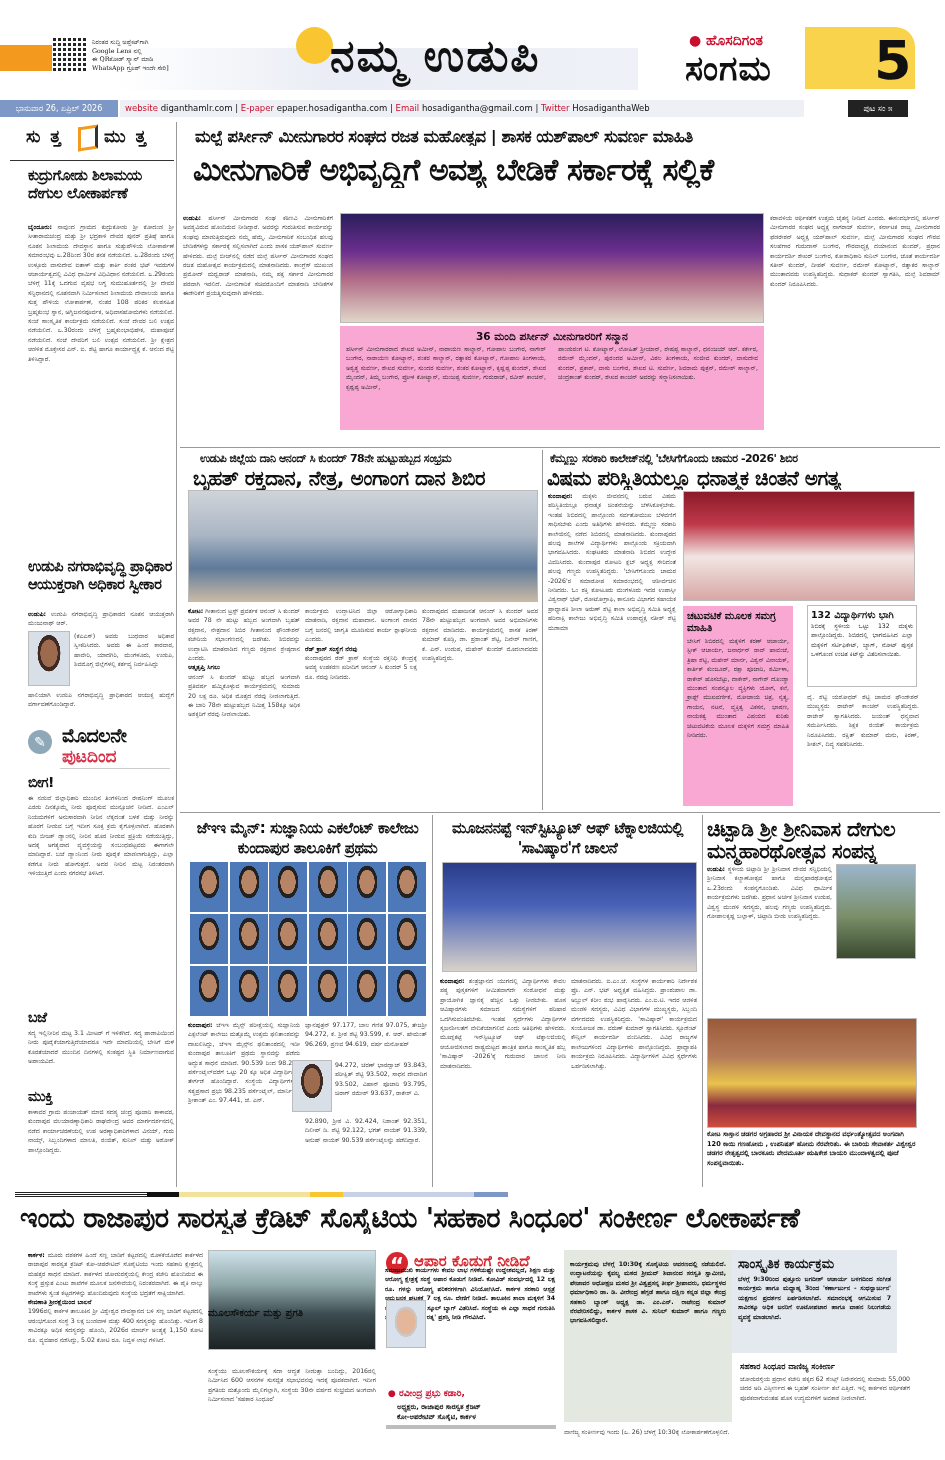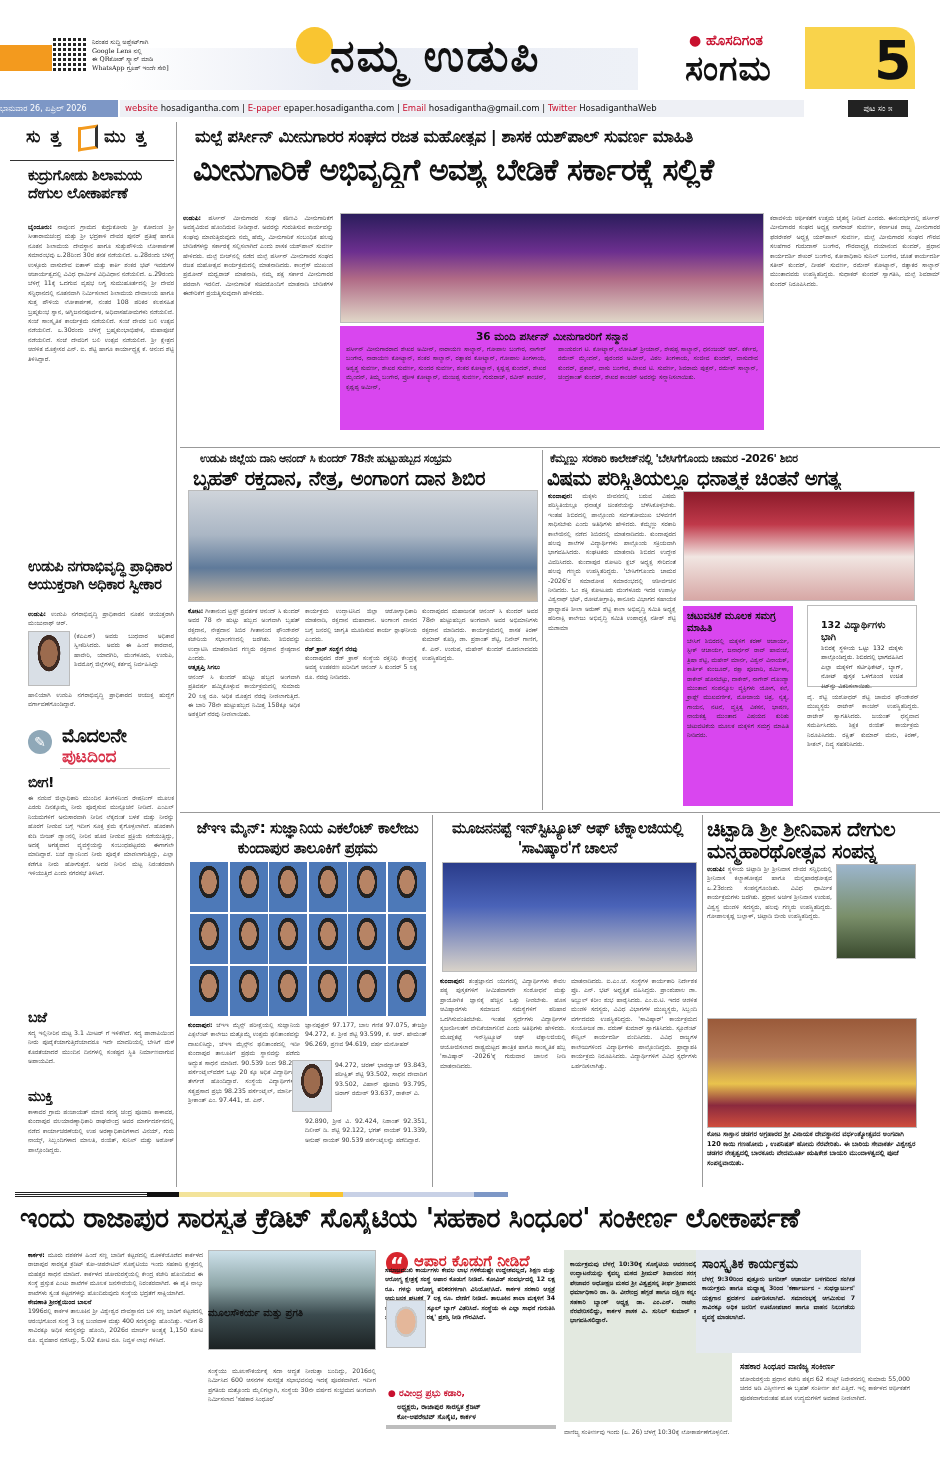--- a/index.html
+++ b/index.html
@@ -17,40 +17,40 @@
  repeating-linear-gradient(90deg,#000 0 3px,#fff 3px 5px),#000;opacity:.85}
 #qr:before{content:"";position:absolute;inset:0;background:repeating-linear-gradient(0deg,transparent 0 3px,#fff 3px 5px)}
 #qr-text{left:92px;top:38px;font-family:"DejaVu Serif",serif;font-size:6.3px;line-height:8.5px}
 #paper-name{left:330px;top:30px;font-size:44px;font-weight:bold;letter-spacing:2px}
 #sun{left:296px;top:27px;width:37px;height:37px;border-radius:50%;background:#f9c531}
 #band{left:118px;top:48px;width:520px;height:42px;background:linear-gradient(90deg,#fff,#eaedf5 40%,#eef1f7)}
 #brand-yellow{left:805px;top:27px;width:110px;height:62px;background:#f9d34b;border-radius:0 20px 0 0}
 #brand-top{left:689px;top:32px;font-size:14px;font-weight:bold;color:#c8102e}
 #brand-name{left:685px;top:48px;font-size:34px;font-weight:bold;letter-spacing:1px}
 #page-num{left:874px;top:34px;font-size:54px;font-weight:bold;line-height:54px}
-#date-bar{left:0;top:100px;width:118px;height:17px;background:#7d97c6;color:#fff;font-size:8px;line-height:17px;}
+#date-bar{left:0;top:100px;width:118px;height:17px;background:#7d97c6;color:#fff;font-size:8px;line-height:17px;text-align:center}
 #contact-bar{left:120px;top:100px;width:684px;height:17px;background:#eef0f5;font-size:8.5px;line-height:17px;padding-left:5px;white-space:nowrap;overflow:hidden}
 #contact-bar .lbl{color:#c8102e}
 #pagelabel{left:848px;top:100px;width:60px;height:17px;font-size:8px;line-height:17px;text-align:center;background:#222;color:#fff}
 
 .col-div{position:absolute;background:#999;width:1px}
 #door{left:78px;top:126px;width:20px;height:24px;border:3px solid #f39a1e;border-right-color:#333;transform:skewY(-8deg)}
 .leftrule{position:absolute;left:10px;width:164px;height:1px;background:#333}
 
 .photo-stage{background:linear-gradient(180deg,#2b1d5c 0%,#6c2f8f 35%,#b06a86 60%,#e0d6c8 100%)}
 .photo-bd{background:linear-gradient(180deg,#cfd4da 0%,#aab6c4 40%,#5f7a9a 70%,#c8b9a6 100%)}
 .photo-hall{background:linear-gradient(180deg,#8b1b2a 0%,#c0394a 30%,#f1e6e2 60%,#d7a7a5 100%)}
 .photo-conf{background:linear-gradient(180deg,#2a3c8a 0%,#4a63b8 40%,#d8d2c9 100%)}
 .photo-temple{background:linear-gradient(180deg,#9bb5cc 0%,#7a8f6a 55%,#3a4a2e 100%)}
 .photo-homa{background:linear-gradient(180deg,#9a5a3a 0%,#b57b58 35%,#e9c34d 60%,#8b2a3e 80%,#cf4d3d 100%)}
 .photo-bldg{background:linear-gradient(180deg,#cde1ea 0%,#8ea6a8 35%,#3b4b4f 65%,#1c2223 100%)}
 .photo-face{background:radial-gradient(ellipse at 50% 40%,#9c6b4e 0 30%,#3e2a22 31% 40%,#d9dfe6 41%)}
 .photo-oldman{background:radial-gradient(ellipse at 50% 45%,#e4b79a 0 35%,#c9c9c9 36% 42%,#d9e2ec 43%)}
 .face-tile{position:absolute;background:radial-gradient(ellipse at 50% 40%,#b78465 0 28%,#222 29% 38%,#4d79b8 39% 100%)}
-.caption-box{position:absolute;background:#d946ef}
+.caption-box{position:absolute;background:#f9a8d4}
 .quote{position:absolute;width:22px;height:22px;border-radius:50%;background:#d7262e;color:#fff;font-size:22px;font-weight:bold;text-align:center;line-height:28px}
 .color-strip{position:absolute;height:5px}
 </style>
 </head>
 <body>
 
 <div class="abs" id="band"></div>
 <div class="abs" id="mast-orange"></div>
 <div class="abs" id="qr"></div>
 <div class="abs" id="qr-text">
@@ -62,21 +62,21 @@
 <div class="abs" id="sun"></div>
 <div class="abs" id="paper-name">ನಮ್ಮ ಉಡುಪಿ</div>
 <div class="abs" id="brand-yellow"></div>
 <div class="abs" id="brand-top">● <span>ಹೊಸದಿಗಂತ</span></div>
 <div class="abs" id="brand-name">ಸಂಗಮ</div>
 <div class="abs" id="page-num">5</div>
 
 <div class="abs" id="date-bar">ಭಾನುವಾರ 26, ಏಪ್ರಿಲ್ 2026</div>
 <div class="abs" id="contact-bar">
   <span class="lbl">website</span>
-  <span>hosadigantha.com</span> |
+  <span>diganthamlr.com</span> |
   <span class="lbl">E-paper</span>
   <span>epaper.hosadigantha.com</span> |
   <span class="lbl">Email</span>
   <span>hosadigantha@gmail.com</span> |
   <span class="lbl">Twitter</span>
   <span>HosadiganthaWeb</span>
 </div>
 <div class="abs" id="pagelabel">ಪುಟ ಸಂ ೫</div>
 
 <div class="col-div" style="left:176px;top:122px;height:1065px"></div>
@@ -128,21 +128,21 @@
 <div class="vrule" style="left:542px;top:450px;height:360px"></div>
 
 <div class="abs hl" style="left:550px;top:452px;width:390px;font-size:11px;white-space:nowrap;overflow:hidden">ಕೆಮ್ಮಣ್ಣು ಸರಕಾರಿ ಕಾಲೇಜ್‌ನಲ್ಲಿ 'ಬೇಸಿಗೆಗೊಂದು ಚಾಮರ -2026' ಶಿಬಿರ</div>
 <div class="abs hl" style="left:547px;top:466px;width:395px;font-size:20px;white-space:nowrap;overflow:hidden">ವಿಷಮ ಪರಿಸ್ಥಿತಿಯಲ್ಲೂ ಧನಾತ್ಮಕ ಚಿಂತನೆ ಅಗತ್ಯ</div>
 <div class="abs txt" style="left:548px;top:491px;width:128px;height:315px;overflow:hidden"><b>ಕುಂದಾಪುರ:</b> <span>ಮಕ್ಕಳು ಜೀವನದಲ್ಲಿ ಬರುವ ವಿಷಮ ಪರಿಸ್ಥಿತಿಯಲ್ಲೂ ಧನಾತ್ಮಕ ಚಿಂತನೆಯನ್ನು ಬೆಳೆಸಿಕೊಳ್ಳಬೇಕು. ಇಂತಹ ಶಿಬಿರದಲ್ಲಿ ಪಾಲ್ಗೊಂಡು ಸರ್ವತೋಮುಖ ಬೆಳವಣಿಗೆ ಸಾಧಿಸಬೇಕು ಎಂದು ಅತಿಥಿಗಳು ಹೇಳಿದರು. ಕೆಮ್ಮಣ್ಣು ಸರಕಾರಿ ಕಾಲೇಜಿನಲ್ಲಿ ನಡೆದ ಶಿಬಿರದಲ್ಲಿ ಮಾತನಾಡಿದರು. ಕುಂದಾಪುರದ ಹಲವು ಶಾಲೆಗಳ ವಿದ್ಯಾರ್ಥಿಗಳು ಪಾಲ್ಗೊಂಡು ಸಕ್ರಿಯವಾಗಿ ಭಾಗವಹಿಸಿದರು. ಸಂಘಟಕರು ಮಾತನಾಡಿ ಶಿಬಿರದ ಉದ್ದೇಶ ವಿವರಿಸಿದರು. ಕುಂದಾಪುರ ರೋಟರಿ ಕ್ಲಬ್ ಅಧ್ಯಕ್ಷ ಸೇರಿದಂತೆ ಹಲವು ಗಣ್ಯರು ಉಪಸ್ಥಿತರಿದ್ದರು. 'ಬೇಸಿಗೆಗೊಂದು ಚಾಮರ -2026'ರ ಸಮಾರೋಪ ಸಮಾರಂಭದಲ್ಲಿ ಆಶೀರ್ವಚನ ನೀಡಿದರು. ಓಂ ಶಕ್ತಿ ಕೋಟೂರು ಮಂಗಳೂರು ಇದರ ಉಪಾಸ್ಸೀ ವಿಶ್ವನಾಥ್ ಭಟ್, ರೋಟೋಗ್ರಾಫಿ, ಕಾನೂನು ವಿಭಾಗದ ಸಹಾಯಕ ಪ್ರಾಧ್ಯಾಪಕಿ ಶೀಲಾ ಅರುಣ್ ಶೆಟ್ಟಿ ಕಾಲಾ ಅಭಿವೃದ್ಧಿ ಸಮಿತಿ ಅಧ್ಯಕ್ಷೆ ಹರಿನಾಕ್ಷಿ ಕಾಲೇಜು ಅಭಿವೃದ್ಧಿ ಸಮಿತಿ ಉಪಾಧ್ಯಕ್ಷ ನತೀಶ್ ಶೆಟ್ಟಿ ಮಡಾಮಾ</span></div>
 <div class="ph photo-hall" style="left:683px;top:491px;width:232px;height:110px"></div>
 <div class="caption-box" style="left:683px;top:606px;width:110px;height:200px;padding:4px">
   <div style="font-size:10px;font-weight:bold;line-height:12px">ಚಟುವಟಿಕೆ ಮೂಲಕ ಸಮಗ್ರ ಮಾಹಿತಿ</div>
   <div class="txt" style="color:#222;margin-top:2px">ಬೇಸಿಗೆ ಶಿಬಿರದಲ್ಲಿ ಮಕ್ಕಳಿಗೆ ಕರಣ್ ಆಚಾರ್ಯ, ಸ್ಟೀಕ್ ಆಚಾರ್ಯ, ಜನಾರ್ಧನ್ ರಾವ್ ಹಾವಂಜೆ, ತ್ರಿಷಾ ಶೆಟ್ಟಿ, ಮಹೇಶ್ ಮಾರ್ನ, ವಿಶ್ವನ್ ವಿನಾಯಕ್, ಕಾರ್ತಿಕ್ ಕುಂಜೂರ್, ರಕ್ಷಾ ಪೂಜಾರಿ, ಶರ್ಮಿಳಾ, ರಾಕೇಶ್ ಹೊಸಬೆಟ್ಟು, ದಾಕೇಶ್, ನಾಗೇಶ್ ದೊಂಡ್ಯಾ ಮುಂತಾದ ಸಂಪನ್ಮೂಲ ವ್ಯಕ್ತಿಗಳು ಯೋಗ, ಕಲೆ, ಕ್ರಾಫ್ಟ್ ಮುಖವರ್ಣಿಕೆ, ಮೋಜಾಯ ಚಿತ್ರ, ನೃತ್ಯ, ಗಾಯನ, ನಟನೆ, ವ್ಯಕ್ತಿತ್ವ ವಿಕಸನ, ಭಾಷಣ, ನಾಯಕತ್ವ ಮುಂತಾದ ವಿಷಯದ ಕುರಿತು ಚಟುವಟಿಕೆಯ ಮೂಲಕ ಮಕ್ಕಳಿಗೆ ಸಮಗ್ರ ಮಾಹಿತಿ ನೀಡಿದರು.</div>
 </div>
-<div class="abs" style="left:807px;top:605px;width:110px;height:82px;border:1px solid #bbb;padding:13px">
+<div class="abs" style="left:807px;top:605px;width:110px;height:82px;border:1px solid #bbb;padding:3px">
   <div style="font-size:9.5px;font-weight:bold">132 ವಿದ್ಯಾರ್ಥಿಗಳು ಭಾಗಿ</div>
   <div class="txt" style="color:#222">ಶಿಬಿರಕ್ಕೆ ಸ್ಥಳೀಯ ಒಟ್ಟು 132 ಮಕ್ಕಳು ಪಾಲ್ಗೊಂಡಿದ್ದರು. ಶಿಬಿರದಲ್ಲಿ ಭಾಗವಹಿಸಿದ ಎಲ್ಲಾ ಮಕ್ಕಳಿಗೆ ಸರ್ಟಿಫಿಕೇಟ್, ಬ್ಯಾಗ್, ನೋಟ್ ಪುಸ್ತಕ ಒಳಗೊಂಡ ಉಚಿತ ಕಿಟ್‌ನ್ನು ವಿತರಿಸಲಾಯಿತು.</div>
 </div>
 <div class="abs txt" style="left:807px;top:692px;width:112px;height:114px;overflow:hidden">ವೈ. ಶೆಟ್ಟಿ ಯಶೋಧರ್ ಶೆಟ್ಟಿ ಚಾಮರ ಫೌಂಡೇಶನ್ ಮುಖ್ಯಸ್ಥರು ರಾಜೇಶ್ ಕಾಂಚನ್ ಉಪಸ್ಥಿತರಿದ್ದರು. ರಾಜೇಶ್ ಸ್ವಾಗತಿಸಿದರು. ಜಯಂತ್ ಧನ್ಯವಾದ ಸಮರ್ಪಿಸಿದರು. ಶಿಕ್ಷಕ ರಂಜಿತ್ ಕಾರ್ಯಕ್ರಮ ನಿರೂಪಿಸಿದರು. ರಕ್ಷಿತ್ ಕುಮಾರ್ ಮನು, ಕಿರಣ್, ಶೀತಲ್, ದಿವ್ಯ ಸಹಕರಿಸಿದರು.</div>
 <div class="hrule" style="left:180px;top:812px;width:760px"></div>
 
 <div class="abs hl" style="left:190px;top:818px;width:235px;font-size:15px;line-height:20px;text-align:center">ಜೆಇಇ ಮೈನ್: ಸುಜ್ಞಾನಿಯ ಎಕಲೆಂಟ್ ಕಾಲೇಜು ಕುಂದಾಪುರ ತಾಲೂಕಿಗೆ ಪ್ರಥಮ</div>
 <div class="abs" style="left:190px;top:862px;width:235px;height:155px" id="face-grid">
     <div class="face-tile" style="left: 0px; top: 0px; width: 38px; height: 50px;"></div>
     <div class="face-tile" style="left: 39.5px; top: 0px; width: 38px; height: 50px;"></div>
@@ -204,18 +204,18 @@
   <div>ಅಧ್ಯಕ್ಷರು, ರಾಜಾಪುರ ಸಾರಸ್ವತ ಕ್ರೆಡಿಟ್</div>
   <div>ಕೋ-ಆಪರೇಟಿವ್ ಸೊಸೈಟಿ, ಕಾರ್ಕಳ</div>
 </div>
 <div class="abs" style="left:386px;top:1425px;width:170px;height:4px;background:#bdbdbd"></div>
 
 <div class="abs" style="left:564px;top:1250px;width:168px;height:172px;background:#e3e9e0;padding:6px">
   <div class="txt" style="color:#111;margin-top:3px;font-weight:bold">ಕಾರ್ಯಕ್ರಮವು ಬೆಳಗ್ಗೆ 10:30ಕ್ಕೆ ಸೊಸೈಟಿಯ ಆವರಣದಲ್ಲಿ ನಡೆಯಲಿದೆ. ಉದ್ಘಾಟನೆಯನ್ನು ಕೈವಲ್ಯ ಮಠದ ಶ್ರೀಮದ್ ಶಿವಾನಂದ ಸರಸ್ವತಿ ಸ್ವಾಮೀಜಿ, ಪೇಜಾವರ ಅಧೋಕ್ಷಜ ಮಠದ ಶ್ರೀ ವಿಶ್ವಪ್ರಸನ್ನ ತೀರ್ಥ ಶ್ರೀಪಾದರು, ಧರ್ಮಸ್ಥಳದ ಧರ್ಮಾಧಿಕಾರಿ ಡಾ. ಡಿ. ವೀರೇಂದ್ರ ಹೆಗ್ಗಡೆ ಹಾಗೂ ದಕ್ಷಿಣ ಕನ್ನಡ ಜಿಲ್ಲಾ ಕೇಂದ್ರ ಸಹಕಾರಿ ಬ್ಯಾಂಕ್ ಅಧ್ಯಕ್ಷ ಡಾ. ಎಂ.ಎನ್. ರಾಜೇಂದ್ರ ಕುಮಾರ್ ನೆರವೇರಿಸಲಿದ್ದು, ಕಾರ್ಕಳ ಶಾಸಕ ವಿ. ಸುನಿಲ್ ಕುಮಾರ್ ಹಾಗೂ ಗಣ್ಯರು ಭಾಗವಹಿಸಲಿದ್ದಾರೆ.</div>
 </div>
 <div class="abs txt" style="left:564px;top:1427px;width:168px">ವಾಣಿಜ್ಯ ಸಂಕೀರ್ಣವು ಇಂದು (ಏ. 26) ಬೆಳಗ್ಗೆ 10:30ಕ್ಕೆ ಲೋಕಾರ್ಪಣೆಗೊಳ್ಳಲಿದೆ.</div>
 
-<div class="abs" style="left:696px;top:1250px;width:165px;height:103px;background:#e4e9ef;padding:6px">
+<div class="abs" style="left:732px;top:1250px;width:165px;height:103px;background:#e4e9ef;padding:6px">
   <div style="font-size:13px;font-weight:bold">ಸಾಂಸ್ಕೃತಿಕ ಕಾರ್ಯಕ್ರಮ</div>
   <div class="txt" style="color:#111;margin-top:2px;font-weight:bold">ಬೆಳಗ್ಗೆ 9:30ರಿಂದ ಪುತ್ತೂರು ಜಗದೀಶ್ ಆಚಾರ್ಯ ಬಳಗದಿಂದ ಸಂಗೀತ ಕಾರ್ಯಕ್ರಮ ಹಾಗೂ ಮಧ್ಯಾಹ್ನ 3ರಿಂದ 'ಕರ್ಣಾರ್ಜುನ - ಸುಧನ್ವಾರ್ಜುನ' ಯಕ್ಷಗಾನ ಪ್ರದರ್ಶನ ಏರ್ಪಡಿಸಲಾಗಿದೆ. ಸಮಾರಂಭಕ್ಕೆ ಆಗಮಿಸುವ 7 ಸಾವಿರಕ್ಕೂ ಅಧಿಕ ಜನರಿಗೆ ಊಟೋಪಚಾರ ಹಾಗೂ ವಾಹನ ನಿಲುಗಡೆಯ ವ್ಯವಸ್ಥೆ ಮಾಡಲಾಗಿದೆ.</div>
 </div>
 <div class="abs" style="left:740px;top:1362px;font-size:8px;font-weight:bold">ಸಹಕಾರ ಸಿಂಧೂರ ವಾಣಿಜ್ಯ ಸಂಕೀರ್ಣ</div>
 <div class="abs txt" style="left:740px;top:1374px;width:170px">ಜೋಡುರಸ್ತೆಯ ಪ್ರಧಾನ ಕಚೇರಿ ಪಕ್ಕದ 62 ಸೆಂಟ್ಸ್ ನಿವೇಶನದಲ್ಲಿ ಸುಮಾರು 55,000 ಚದರ ಅಡಿ ವಿಸ್ತೀರ್ಣದ ಈ ಬೃಹತ್ ಸಂಕೀರ್ಣ ತಲೆ ಎತ್ತಿದೆ. ಇಲ್ಲಿ ಕಾರ್ಕಳದ ಆರ್ಥಿಕತೆಗೆ ಪೂರಕವಾಗುವಂತಹ ಹೊಸ ಉದ್ಯಮಗಳಿಗೆ ಅವಕಾಶ ನೀಡಲಾಗಿದೆ.</div>
 
 </body></html>

